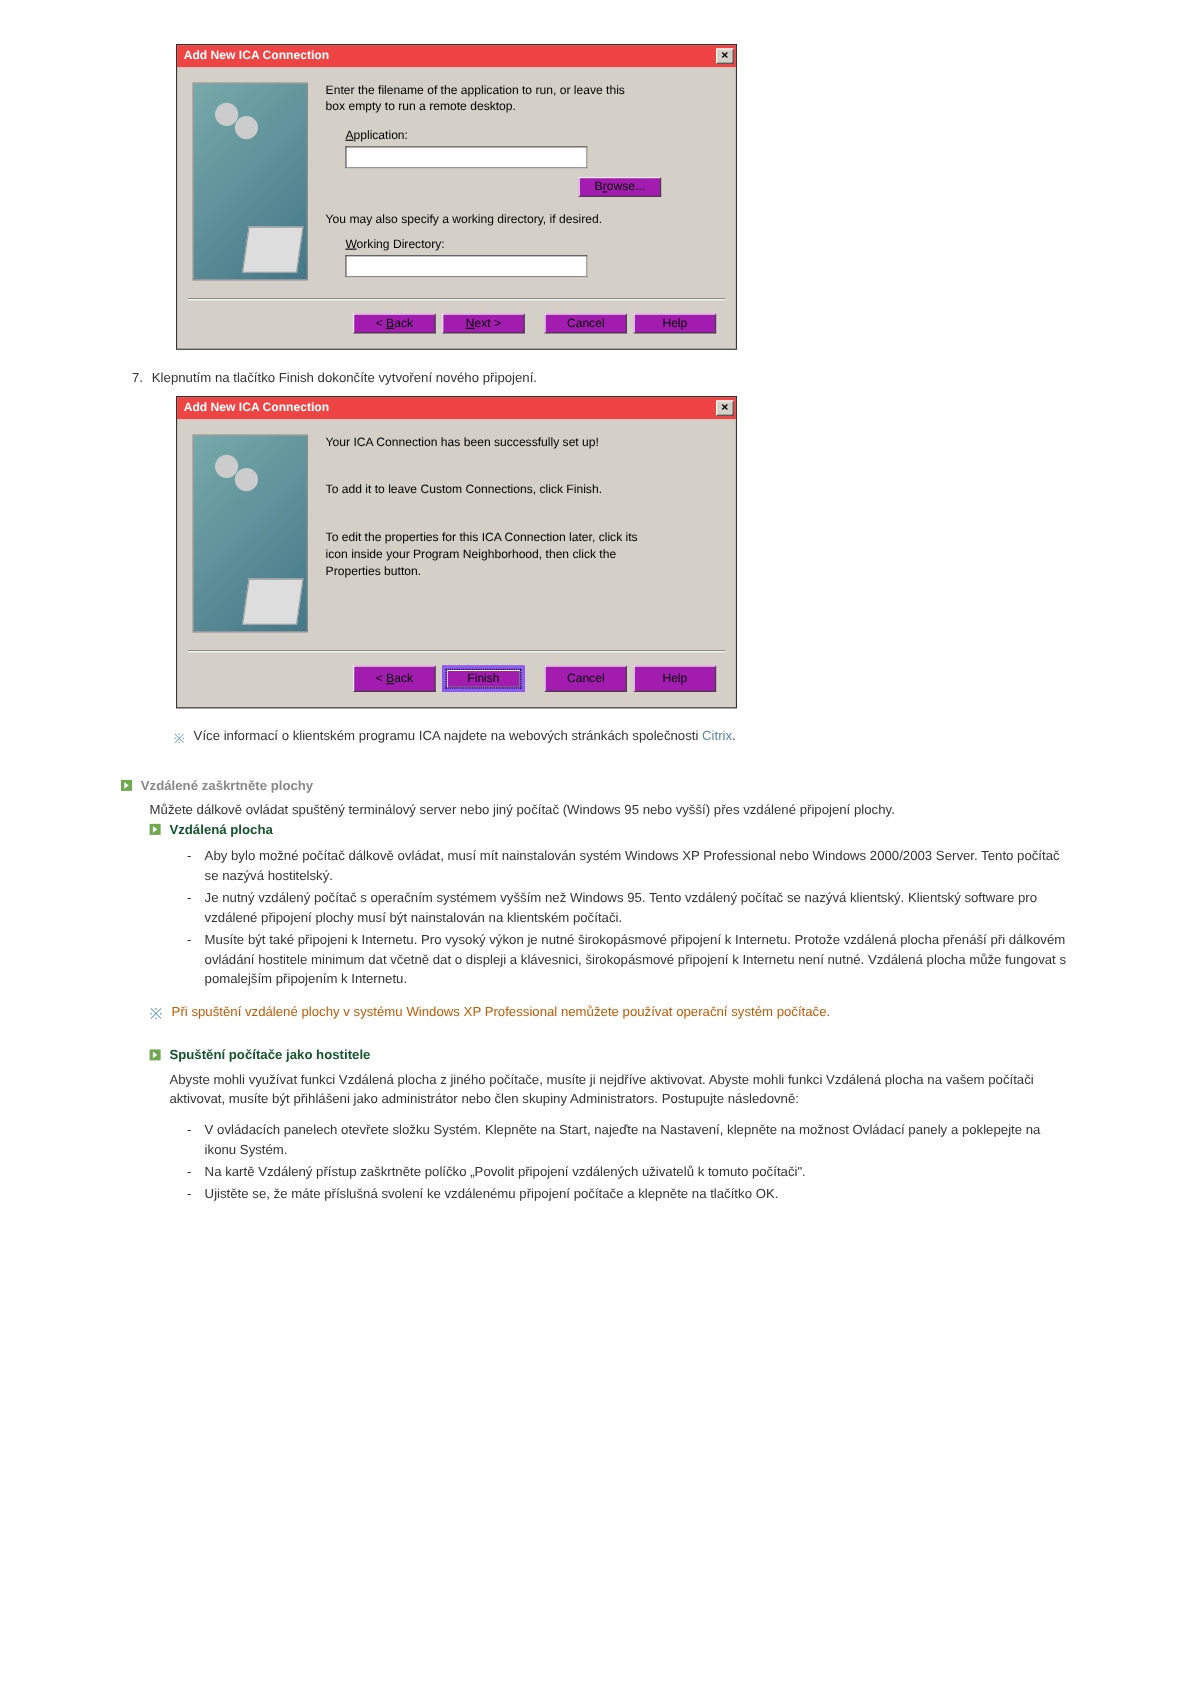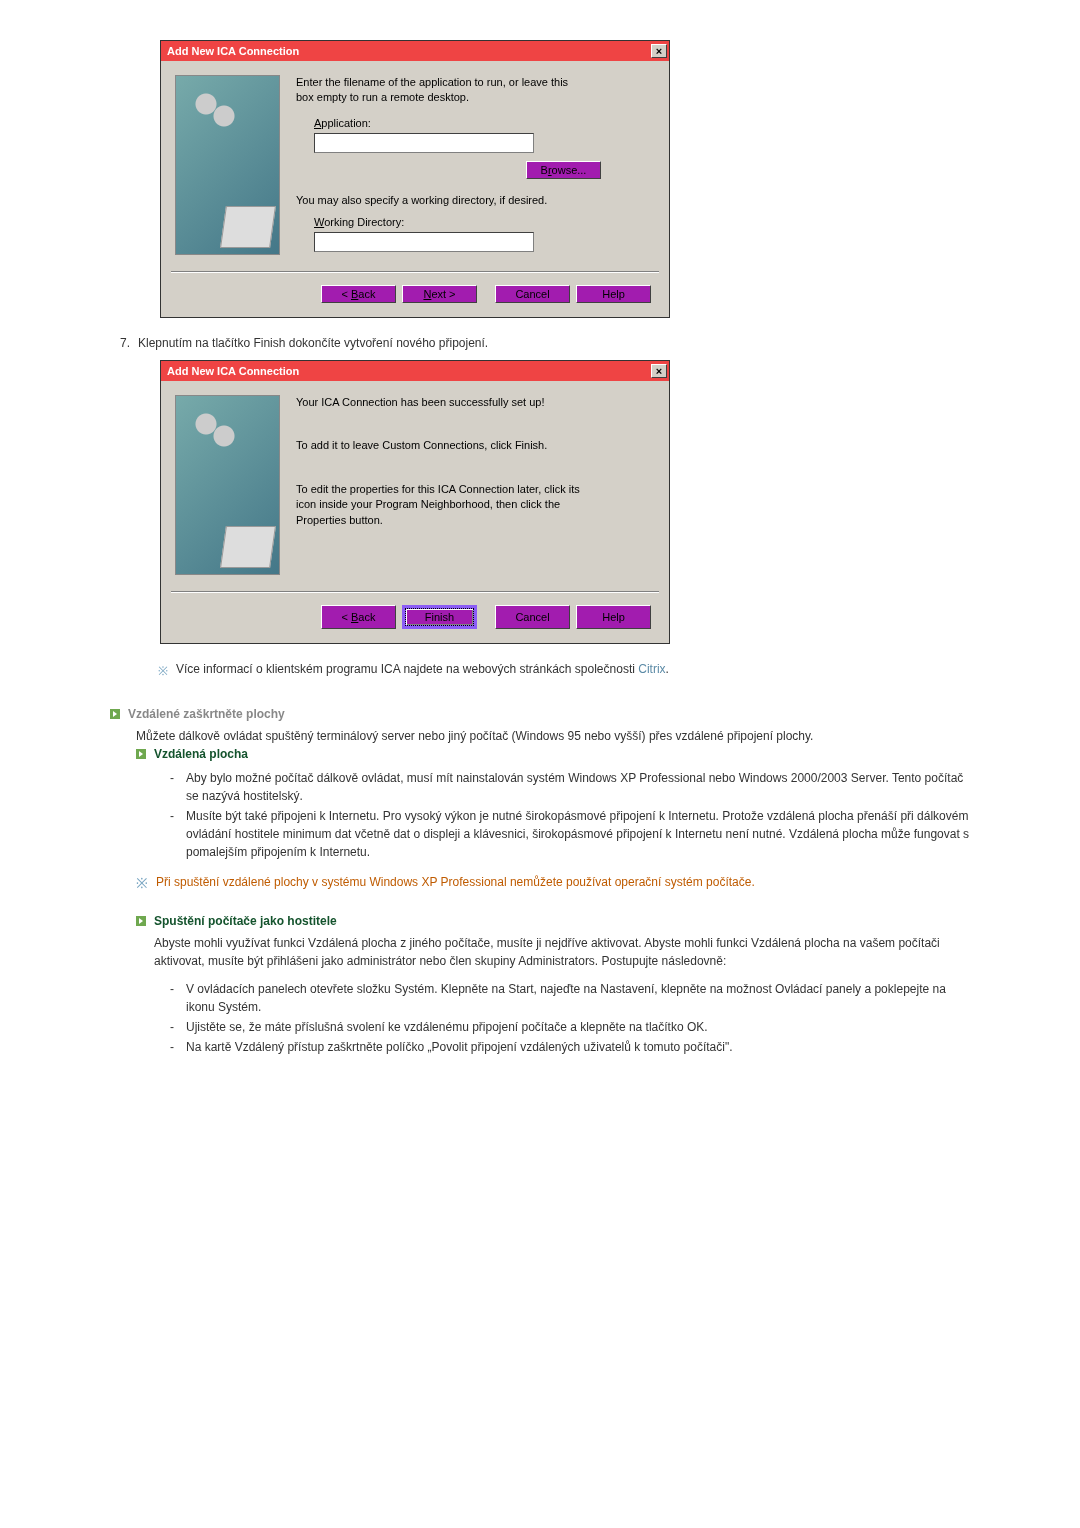--- a/index.html
+++ b/index.html
@@ -134,34 +134,35 @@
 
   <div class="body-text">Můžete dálkově ovládat spuštěný terminálový server nebo jiný počítač (Windows 95 nebo vyšší) přes vzdálené připojení plochy.</div>
 
   <div class="sub-head">
     <span class="sq2"></span>
     <span>Vzdálená plocha</span>
   </div>
 
   <ul class="dash">
     <li>Aby bylo možné počítač dálkově ovládat, musí mít nainstalován systém Windows XP Professional nebo Windows 2000/2003 Server. Tento počítač se nazývá hostitelský.</li>
+    <li>Je nutný vzdálený počítač s operačním systémem vyšším než Windows 95. Tento vzdálený počítač se nazývá klientský. Klientský software pro vzdálené připojení plochy musí být nainstalován na klientském počítači.</li>
     <li>Musíte být také připojeni k Internetu. Pro vysoký výkon je nutné širokopásmové připojení k Internetu. Protože vzdálená plocha přenáší při dálkovém ovládání hostitele minimum dat včetně dat o displeji a klávesnici, širokopásmové připojení k Internetu není nutné. Vzdálená plocha může fungovat s pomalejším připojením k Internetu.</li>
   </ul>
 
   <div class="warn-block">
     <div class="warn-icon">※</div>
     <div class="warn-text">Při spuštění vzdálené plochy v systému Windows XP Professional nemůžete používat operační systém počítače.</div>
   </div>
 
   <div class="sub-head" style="margin-top:22px;">
     <span class="sq2"></span>
     <span>Spuštění počítače jako hostitele</span>
   </div>
 
   <div class="body-text" style="margin-left:44px;">Abyste mohli využívat funkci Vzdálená plocha z jiného počítače, musíte ji nejdříve aktivovat. Abyste mohli funkci Vzdálená plocha na vašem počítači aktivovat, musíte být přihlášeni jako administrátor nebo člen skupiny Administrators. Postupujte následovně:</div>
 
   <ul class="dash">
     <li>V ovládacích panelech otevřete složku Systém. Klepněte na Start, najeďte na Nastavení, klepněte na možnost Ovládací panely a poklepejte na ikonu Systém.</li>
+    <li>Na kartě Vzdálený přístup zaškrtněte políčko „Povolit připojení vzdálených uživatelů k tomuto počítači".</li>
     <li>Ujistěte se, že máte příslušná svolení ke vzdálenému připojení počítače a klepněte na tlačítko OK.</li>
-    <li>Na kartě Vzdálený přístup zaškrtněte políčko „Povolit připojení vzdálených uživatelů k tomuto počítači".</li>
   </ul>
 
 </div>
 
 </body></html>

